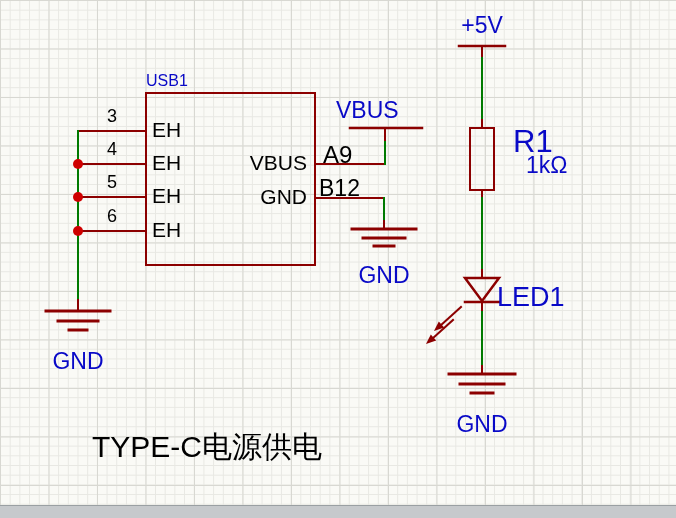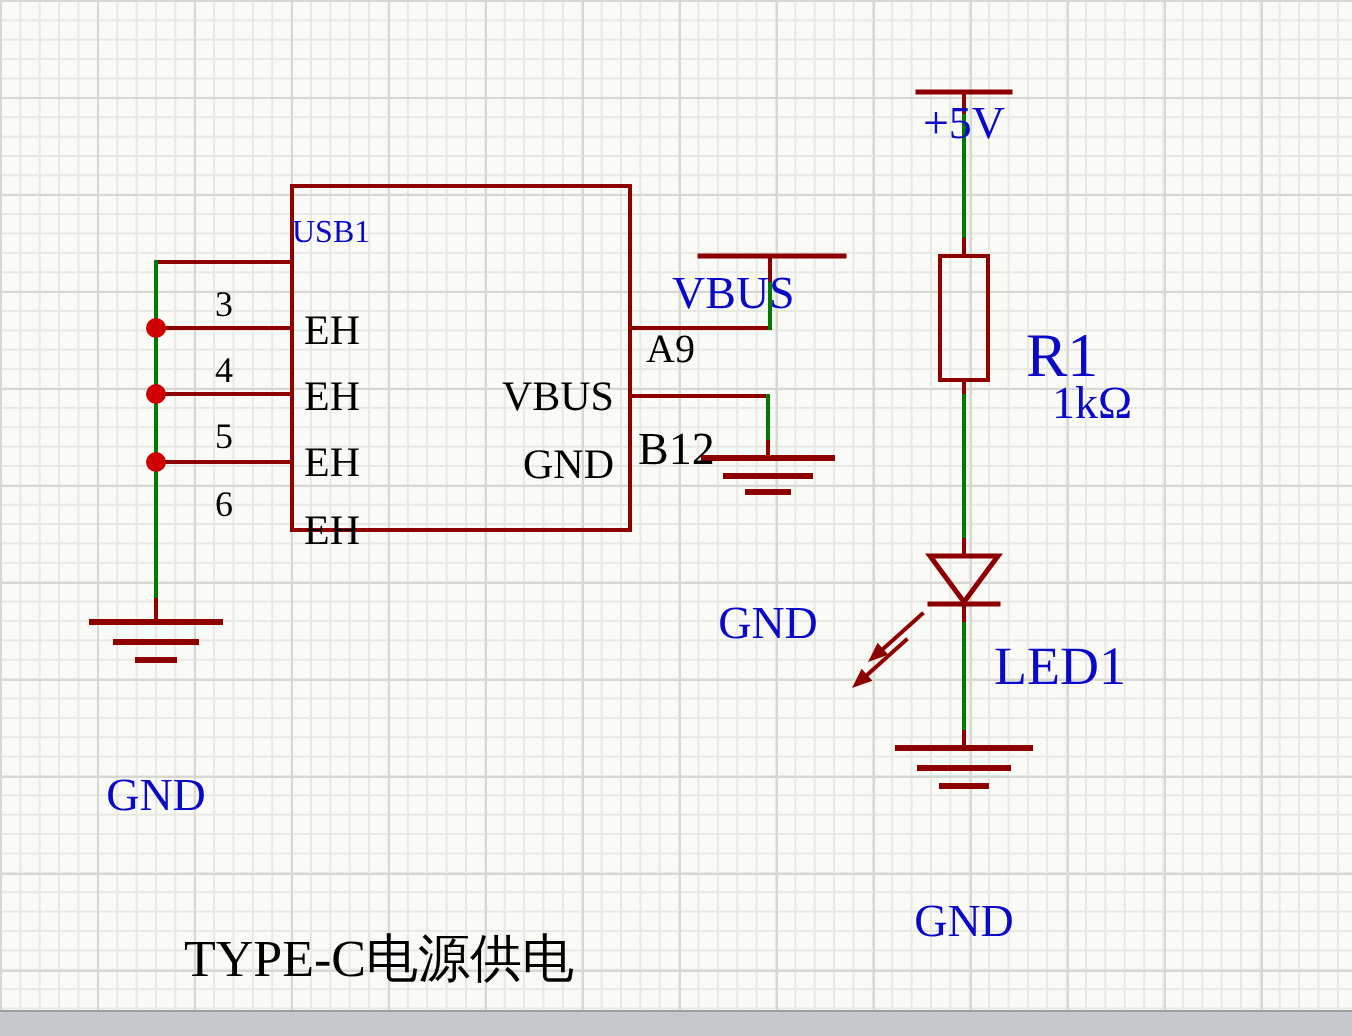--- a/index.html
+++ b/index.html
@@ -13,21 +13,21 @@
       linear-gradient(to bottom,#e8e8e3 1px,transparent 1px);
     background-size:48.5px 48.5px,48.5px 48.5px,9.7px 9.7px,9.7px 9.7px;
   }
   svg.sheet{position:absolute;left:0;top:0;}
   .comp{stroke:var(--color-component,#8C0000);stroke-width:2;fill:none;stroke-linecap:square;}
   .comp25{stroke:var(--color-component,#8C0000);stroke-width:2.5;fill:none;stroke-linecap:square;}
   .comp3{stroke:var(--color-component,#8C0000);stroke-width:3;fill:none;stroke-linecap:square;}
   .wire{stroke:var(--color-wire,#007A00);stroke-width:2;fill:none;stroke-linecap:square;}
   .dot{fill:var(--color-junction,#CF0000);stroke:none;}
   .ahead{fill:var(--color-component,#8C0000);stroke:none;}
-  .t{position:absolute;font-family:Liberation Serif, serif;line-height:1.1;white-space:nowrap;margin-top:36px;}
+  .t{position:absolute;font-family:Liberation Sans, sans-serif;line-height:1.1;white-space:nowrap;}
   .tb{color:var(--color-label,#0909C7);}
   .tk{color:var(--color-text,#000000);text-align:center;}
   .hscroll{position:absolute;left:0;top:505px;width:676px;height:13px;
     background:#c6c9cc;border-top:1px solid #9aa0a3;}
 </style>
 </head>
 <body>
 
 <div class="canvas">
 
@@ -123,28 +123,28 @@
   <div class="t tk" style="left:94px;top:173px;width:36px;text-align:center;font-size:18px;">5</div>
   <div class="t tk" style="left:94px;top:207px;width:36px;text-align:center;font-size:18px;">6</div>
 
   <div class="t tk" style="left:152px;top:118px;font-size:21px;">EH</div>
   <div class="t tk" style="left:152px;top:151px;font-size:21px;">EH</div>
   <div class="t tk" style="left:152px;top:184px;font-size:21px;">EH</div>
   <div class="t tk" style="left:152px;top:218px;font-size:21px;">EH</div>
 
   <div class="t tk" style="left:217px;top:151px;width:90px;text-align:right;font-size:21px;">VBUS</div>
   <div class="t tk" style="left:217px;top:185px;width:90px;text-align:right;font-size:21px;">GND</div>
-  <div class="t tk" style="left:323px;top:128px;font-size:20px;">A9</div>
+  <div class="t tk" style="left:323px;top:142px;font-size:24px;">A9</div>
   <div class="t tk" style="left:319px;top:176px;font-size:23px;">B12</div>
 
   <div class="t tb" style="left:336px;top:98px;font-size:23px;">VBUS</div>
   <div class="t tb" style="left:344px;top:263px;width:80px;text-align:center;font-size:23px;">GND</div>
   <div class="t tb" style="left:38px;top:349px;width:80px;text-align:center;font-size:23px;">GND</div>
   <div class="t tb" style="left:442px;top:13px;width:80px;text-align:center;font-size:23px;">+5V</div>
   <div class="t tb" style="left:513px;top:125px;font-size:31px;">R1</div>
   <div class="t tb" style="left:526px;top:153px;font-size:23px;">1kΩ</div>
   <div class="t tb" style="left:497px;top:283px;font-size:27px;">LED1</div>
   <div class="t tb" style="left:442px;top:412px;width:80px;text-align:center;font-size:23px;">GND</div>
 
-  <div class="t tk" style="left:92px;top:430px;font-size:26px;">TYPE-C电源供电</div>
+  <div class="t tk" style="left:92px;top:430px;font-size:30px;">TYPE-C电源供电</div>
 
   <div class="hscroll"></div>
 </div>
 
 </body></html>

